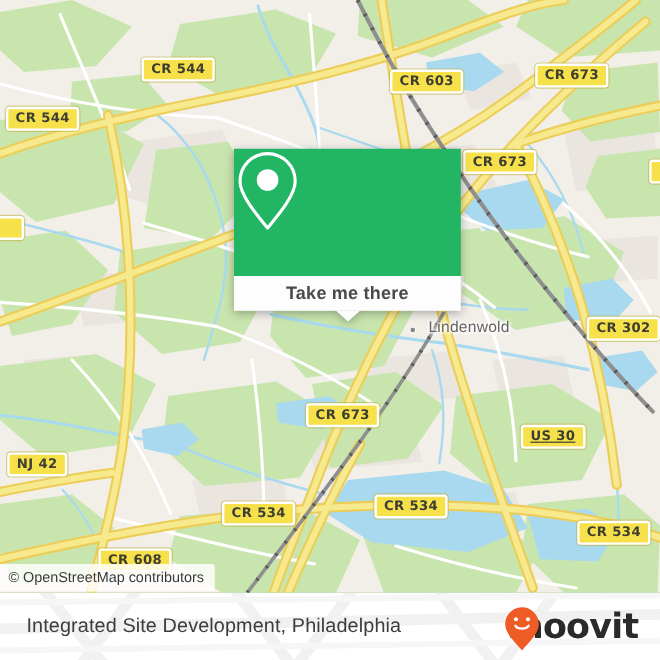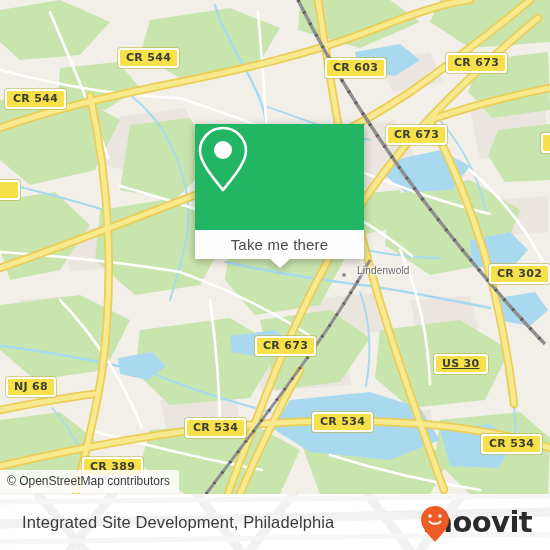--- a/index.html
+++ b/index.html
@@ -28,34 +28,35 @@
     line-height:13px;
     white-space:nowrap;
     box-shadow:0 0 0 1px rgba(190,175,60,.55);
     font-family:"DejaVu Sans","Liberation Sans",sans-serif;
   }
 
   
   .place-label{
     position:absolute;
     color:#666363;
-    font-size:10px;
+    font-size:13px;
     letter-spacing:.2px;
     text-shadow:0 0 3px #fff,0 0 3px #fff,1px 1px 2px #fff,-1px -1px 2px #fff;
     white-space:nowrap;
   }
   .place-dot{
     position:absolute;width:4px;height:4px;border-radius:50%;
     background:#8a8a8a;border:1px solid #fff;
   }
 
   
   .popup{
-    position:absolute;left:195px;top:124px;width:169px;
+    position:absolute;left:195px;top:124px;width:189px;
     filter:drop-shadow(0 2px 4px rgba(0,0,0,.30));
+    font-weight:bold;
   }
   .popup-head{
     height:106px;background:#22b563;
     display:flex;align-items:center;justify-content:center;
   }
   .popup-foot{
     height:29px;background:#fdfdfd;
     display:flex;align-items:center;justify-content:center;
   }
   .popup-foot span{
@@ -229,25 +230,25 @@
     </svg>
 
     <div class="shield" style="left:118px;top:48px;">CR 544</div>
     <div class="shield" style="left:5px;top:89px;">CR 544</div>
     <div class="shield" style="left:325px;top:58px;">CR 603</div>
     <div class="shield" style="left:446px;top:53px;">CR 673</div>
     <div class="shield" style="left:386px;top:125px;">CR 673</div>
     <div class="shield" style="left:255px;top:336px;">CR 673</div>
     <div class="shield" style="left:489px;top:264px;">CR 302</div>
     <div class="shield" style="left:434px;top:354px;text-decoration:underline;">US 30</div>
-    <div class="shield" style="left:6px;top:377px;">NJ 68</div>
+    <div class="shield" style="left:6px;top:377px;">NJ 42</div>
     <div class="shield" style="left:185px;top:418px;">CR 534</div>
     <div class="shield" style="left:312px;top:412px;">CR 534</div>
     <div class="shield" style="left:481px;top:434px;">CR 534</div>
-    <div class="shield" style="left:82px;top:457px;">CR 389</div>
+    <div class="shield" style="left:82px;top:457px;">CR 608</div>
 
     <div class="shield" style="left:-14px;top:180px;width:18px;height:13px;padding:1px 6px 2px 6px;"></div>
     <div class="shield" style="left:541px;top:133px;width:18px;height:13px;padding:1px 6px 2px 6px;"></div>
 
     <div class="place-dot" style="left:341px;top:272px;"></div>
     <div class="place-label" style="left:357px;top:265px;">Lindenwold</div>
 
     <div class="popup">
       <div class="popup-head">
         <span>

